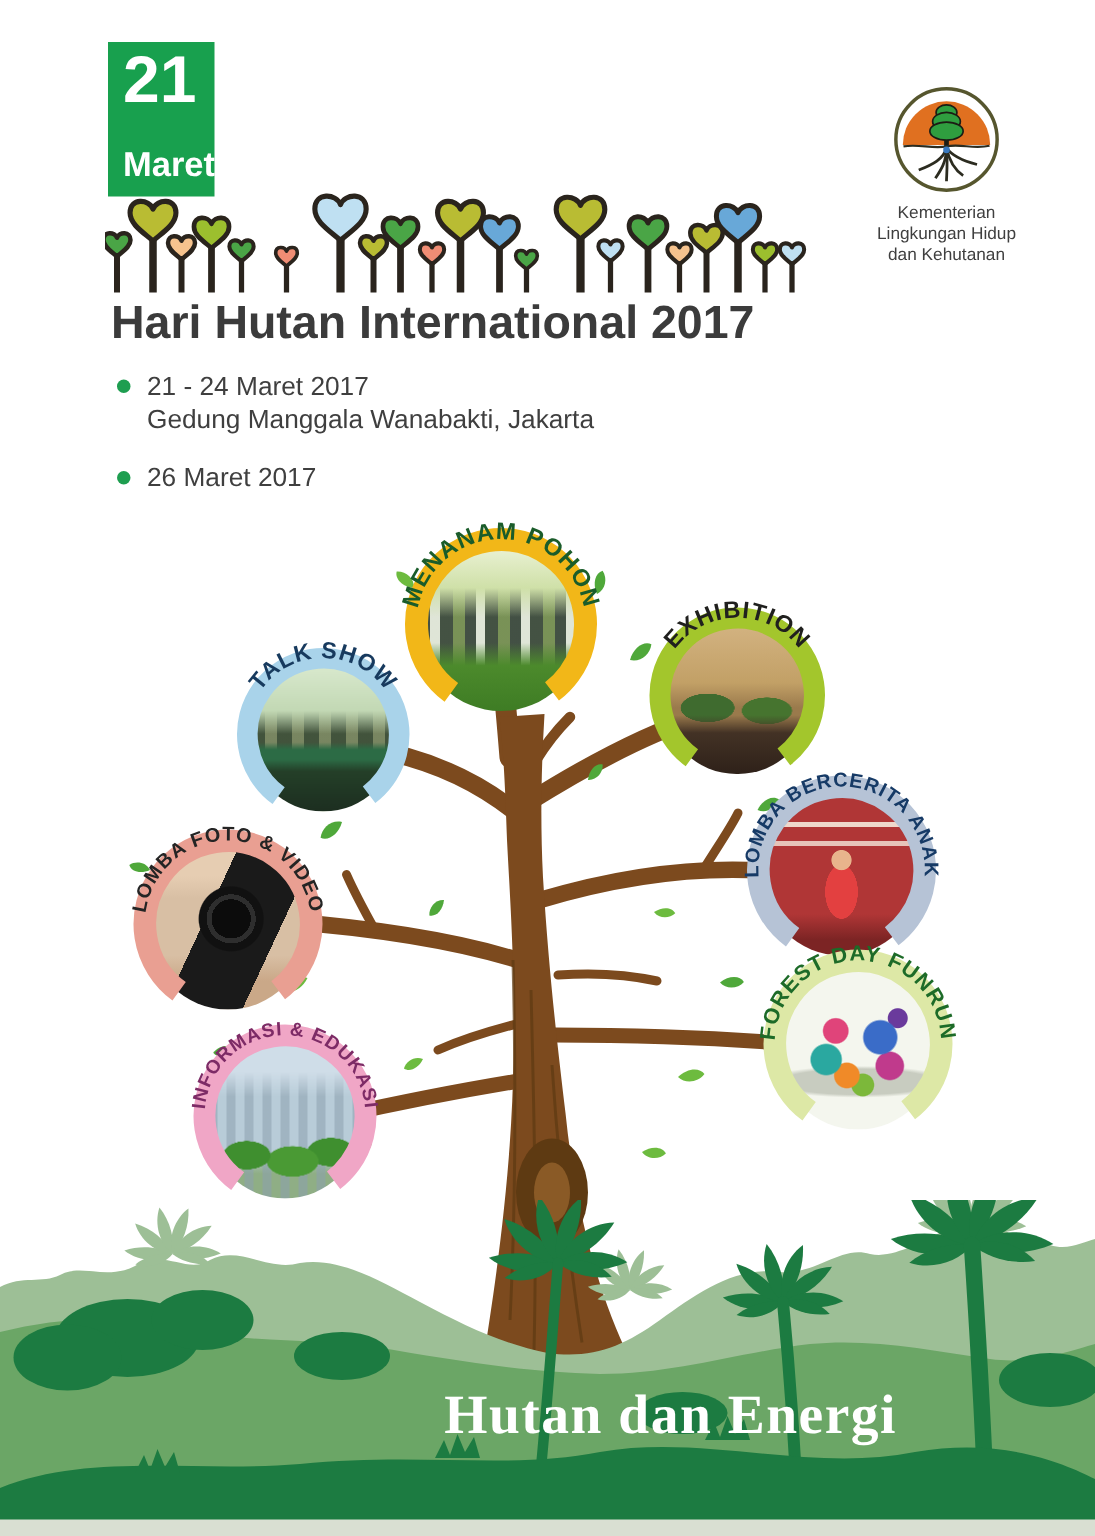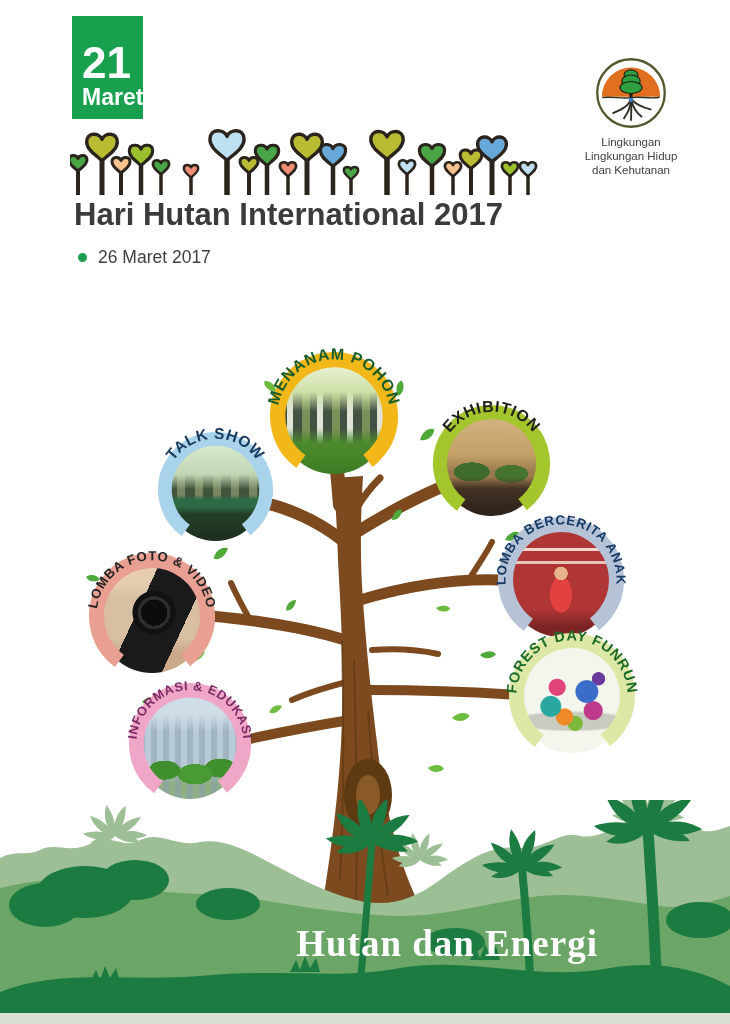--- a/index.html
+++ b/index.html
@@ -1,21 +1,21 @@
 <!DOCTYPE html>
 <html><head>
 <meta charset="utf-8">
 <style>
   html,body{margin:0;padding:0;background:#ffffff;}
   .poster{position:relative;width:730px;height:1024px;background:#ffffff;overflow:hidden;
           font-family:"Liberation Sans",sans-serif;}
 
   
-  .date-badge{position:absolute;left:72px;top:16px;width:71px;height:103px;background:var(--green,#18a04e);
-              color:#fff;display:flex;flex-direction:column;justify-content:flex-end;
+  .date-badge{position:absolute;left:72px;top:28px;width:71px;height:103px;background:var(--green,#18a04e);
+              color:#fff;display:flex;flex-direction:column;justify-content:space-between;
               padding:6px 0 9px 10px;box-sizing:border-box;}
   .date-day{font-size:44px;font-weight:bold;line-height:.92;}
   .date-month{font-size:23px;line-height:1.15;font-weight:bold;}
 
   
   .logo-block{position:absolute;left:579px;top:56px;width:104px;text-align:center;}
   .logo-svg{width:74px;height:74px;display:block;margin:0 auto;}
   .logo-name{font-size:11.5px;line-height:1.22;color:#3f3f3f;margin-top:5px;}
 
   
@@ -108,21 +108,21 @@
       <g fill="none" stroke="#2c2c20" stroke-width="2">
         <path d="M40,46 C38,54 30,58 20,62"></path>
         <path d="M40,46 C40,56 36,62 32,68"></path>
         <path d="M40,46 C42,56 46,62 52,66"></path>
         <path d="M40,46 C44,52 54,56 62,58"></path>
         <path d="M40,46 C41,58 40,66 40,70"></path>
       </g>
       <circle cx="40" cy="47.5" r="2.4" fill="#3a7ac0"></circle>
     </svg>
     <div class="logo-name">
-      <div>Lingkungan</div>
+      <div>Kementerian</div>
       <div>Lingkungan Hidup</div>
       <div>dan Kehutanan</div>
     </div>
   </div>
 
   <svg class="hearts" viewBox="0 0 470 72">
     <defs>
       <path id="heart" d="M0,-4.5 C-1.5,-8.5 -9,-9 -9,-3 C-9,1.5 -4,4.5 0,8 C4,4.5 9,1.5 9,-3 C9,-9 1.5,-8.5 0,-4.5 Z"></path>
     </defs>
     <g stroke="#2a241d">
@@ -171,20 +171,25 @@
       <use href="#heart" transform="translate(440,44) scale(0.9)" fill="#9cbf2e"></use>
       <use href="#heart" transform="translate(458,44) scale(0.9)" fill="#bfe0f2"></use>
     </g>
   </svg>
 
   <div class="title" style="color: rgb(59, 59, 59);">Hari Hutan International 2017</div>
 
   <div class="events" style="--bullet: #1e9e50;">
     <div class="event">
       <span class="dot"></span>
+      <div>21 - 24 Maret 2017</div>
+      <div>Gedung Manggala Wanabakti, Jakarta</div>
+    </div>
+    <div class="event">
+      <span class="dot"></span>
       <div>26 Maret 2017</div>
     </div>
   </div>
 
   <svg class="tree-svg" viewBox="0 340 730 580">
     <defs>
       <path id="leaf" d="M0,0 C5,-7 13,-9 17,-5 C14,1 6,4 0,0 Z"></path>
     </defs>
 
     <g stroke="#7c4a1e" fill="none" stroke-linecap="round">

